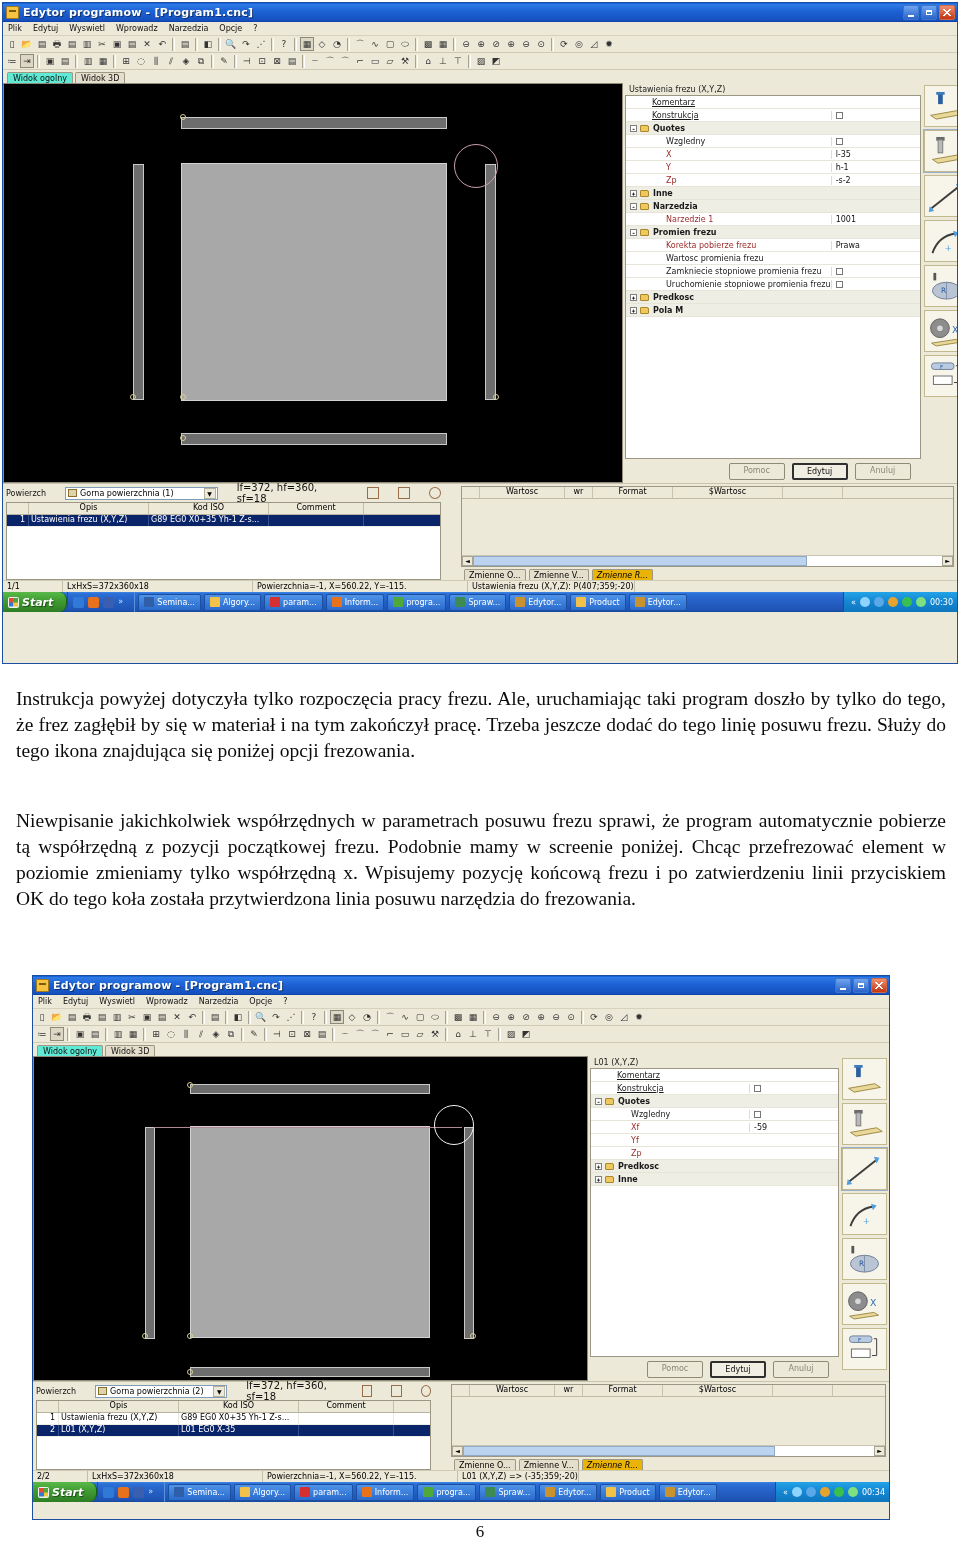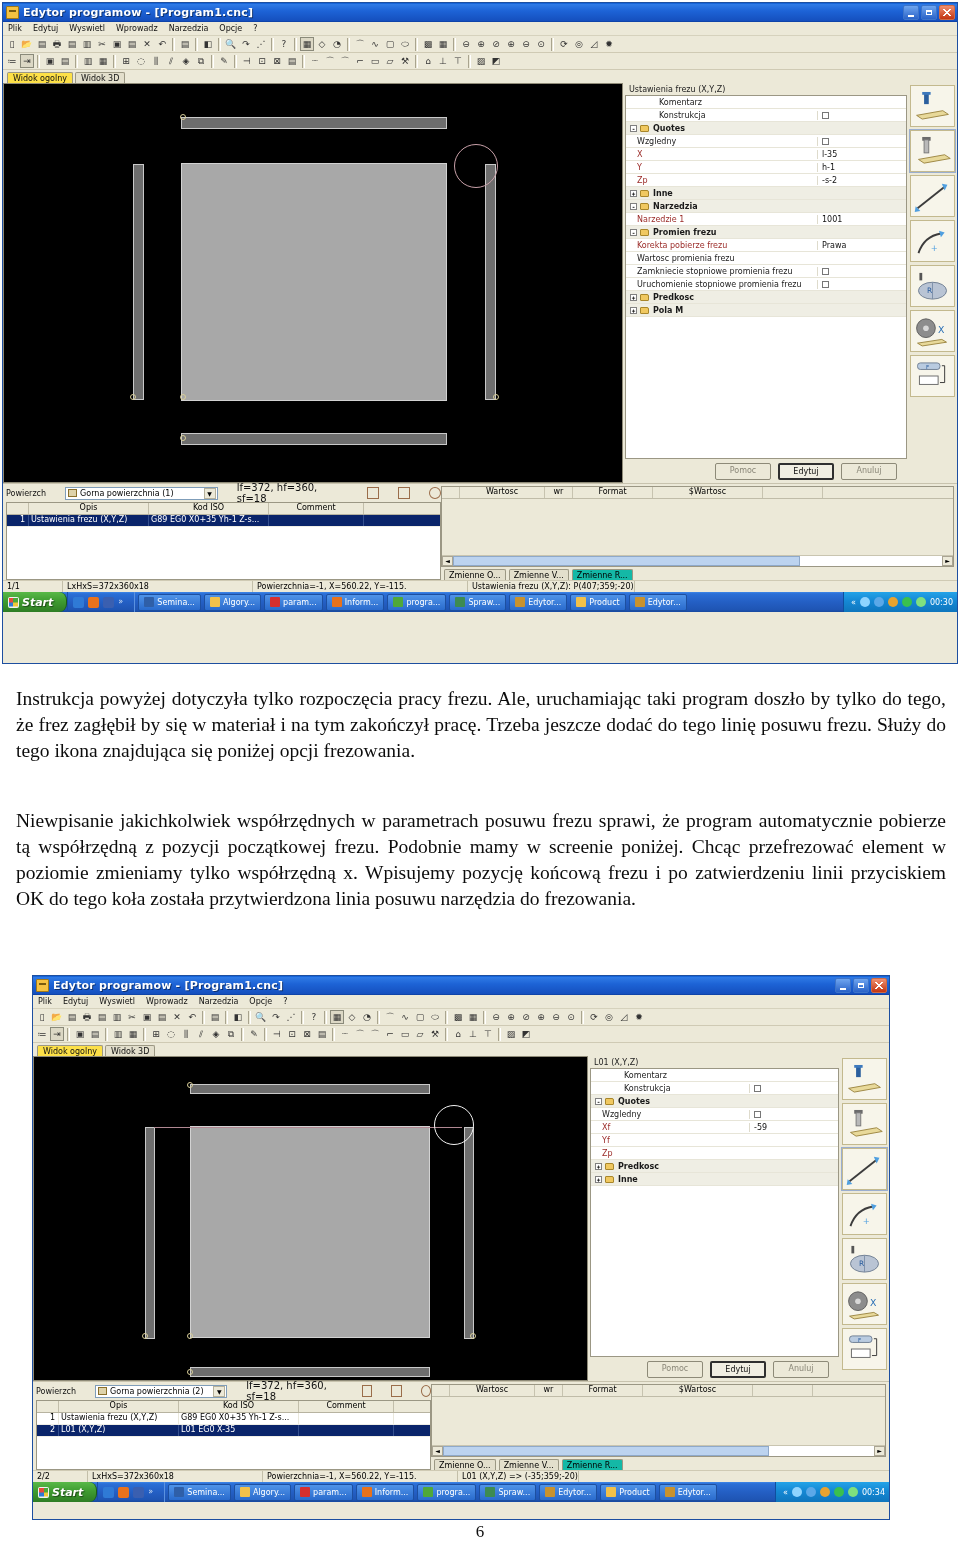--- a/index.html
+++ b/index.html
@@ -79,21 +79,21 @@
 
   .tabstrip{
     height:13px;background:#ece9d8;display:flex;align-items:flex-end;
     padding-left:4px;gap:2px;
   }
   .tabstrip .tab{
     font-size:8px;padding:1px 5px 0 5px;
     border:1px solid #9c9884;border-bottom:none;background:#e3dfcc;
     border-radius:2px 2px 0 0;color:#111;white-space:nowrap;
   }
-  .tabstrip .tab.active{background:#fde047;}
+  .tabstrip .tab.active{background:#5eead4;}
 
   .workarea{display:flex;background:#ece9d8;}
   .canvas{
     background:#000;position:relative;flex:none;
     border:1px solid #8f8b78;
   }
   .canvas .bar{position:absolute;background:#6d6d6d;border:1px solid #c9c9c9;}
   .canvas .plate{position:absolute;background:#a8a8a8;border:1px solid #d2d2d2;}
   .canvas .node{
     position:absolute;width:6px;height:6px;border:1px solid #d9cf9a;border-radius:50%;
@@ -106,22 +106,22 @@
   
   .proppane{flex:1;display:flex;flex-direction:column;background:#ece9d8;position:relative;}
   .prop-title{font-size:8px;color:#222;padding:2px 0 1px 6px;}
   .tree{
     background:#fff;border:1px solid #9b9784;margin:0 0 0 2px;
     flex:1;overflow:hidden;position:relative;
   }
   .trow{display:flex;height:13px;align-items:center;font-size:8px;border-bottom:1px solid #e7e5d8;}
   .trow.grp{background:#efeee4;font-weight:bold;}
   .tlabel{flex:1;padding-left:6px;color:#1a1a1a;white-space:nowrap;overflow:hidden;}
-  .tlabel.ind1{padding-left:33px;}
-  .tlabel.ind2{padding-left:11px;}
+  .tlabel.ind1{padding-left:26px;text-decoration:underline;}
+  .tlabel.ind2{padding-left:40px;}
   .tlabel.red{color:#9b2b28;}
   .tval{width:89px;border-left:1px solid #dedbcc;padding-left:4px;color:#111;white-space:nowrap;overflow:hidden;}
   .tval .chk{display:inline-block;width:7px;height:7px;border:1px solid #777;background:#fff;vertical-align:-1px;}
   .expander{
     width:7px;height:7px;border:1px solid #808080;background:#fff;
     font-size:6px;line-height:5px;text-align:center;color:#000;
     margin-right:3px;flex:none;font-family:"DejaVu Sans Mono",monospace;
   }
   .folder{
     width:9px;height:7px;background:#f0c860;border:1px solid #a8862a;
@@ -165,35 +165,35 @@
   .ghead div{border-right:1px solid #c2beaa;text-align:center;overflow:hidden;white-space:nowrap;}
   .grow{display:flex;height:12px;font-size:8px;border-bottom:1px solid #efeee6;}
   .grow div{border-right:1px solid #eae8dc;padding-left:2px;overflow:hidden;white-space:nowrap;}
   .grow.sel{background:#0a246a;color:#fff;}
   .grow.sel div{border-right-color:#35508f;}
   .c-num{width:22px;text-align:right;padding-right:3px;}
   .c-desc{width:120px;}
   .c-iso{width:120px;}
   .c-com{width:95px;}
 
-  .varpane{flex:1;padding:2px 3px 0 0;display:flex;flex-direction:column;}
+  .varpane{flex:1;padding:2px 3px 0 20px;display:flex;flex-direction:column;}
   .vtable{border:1px solid #9b9784;background:#ece9d8;flex:1;display:flex;flex-direction:column;}
   .vhead{display:flex;height:12px;font-size:8px;background:#ece9d8;border-bottom:1px solid #c0bca8;}
   .vhead div{border-right:1px solid #c7c3af;text-align:center;white-space:nowrap;overflow:hidden;}
   .vbody{flex:1;background:#ece9d8;}
   .hscroll{height:11px;background:#f1efe2;border-top:1px solid #c9c5b0;display:flex;align-items:center;}
   .hsbtn{width:11px;height:10px;background:#ece9d8;border:1px solid #aaa593;font-size:6px;line-height:8px;text-align:center;flex:none;}
   .hsthumb{height:10px;background:#bcd3ef;border:1px solid #8fa9c9;}
   .hstrack{flex:1;height:10px;background:#fff;}
   .vtabs{display:flex;gap:3px;padding:2px 0 0 3px;}
   .vtabs .vt{
     font-size:8px;border:1px solid #9c9884;border-bottom:none;background:#e3dfcc;
     padding:1px 4px 0 4px;border-radius:2px 2px 0 0;white-space:nowrap;
   }
-  .vtabs .vt.active{background:#14b8a6;}
+  .vtabs .vt.active{background:#eab308;font-style:italic;}
 
   .statusbar{display:flex;height:12px;background:#ece9d8;border-top:1px solid #cfcab4;font-size:8px;align-items:center;}
   .statusbar div{border-right:1px solid #c3bfa9;padding-left:4px;white-space:nowrap;overflow:hidden;height:100%;line-height:12px;}
 
   
   .taskbar{
     height:20px;display:flex;align-items:center;
     background:linear-gradient(to bottom,#3f87e8 0%,#2b6fd6 9%,#245fc4 50%,#1f55b4 88%,#17499f 100%);
   }
   .startbtn{

